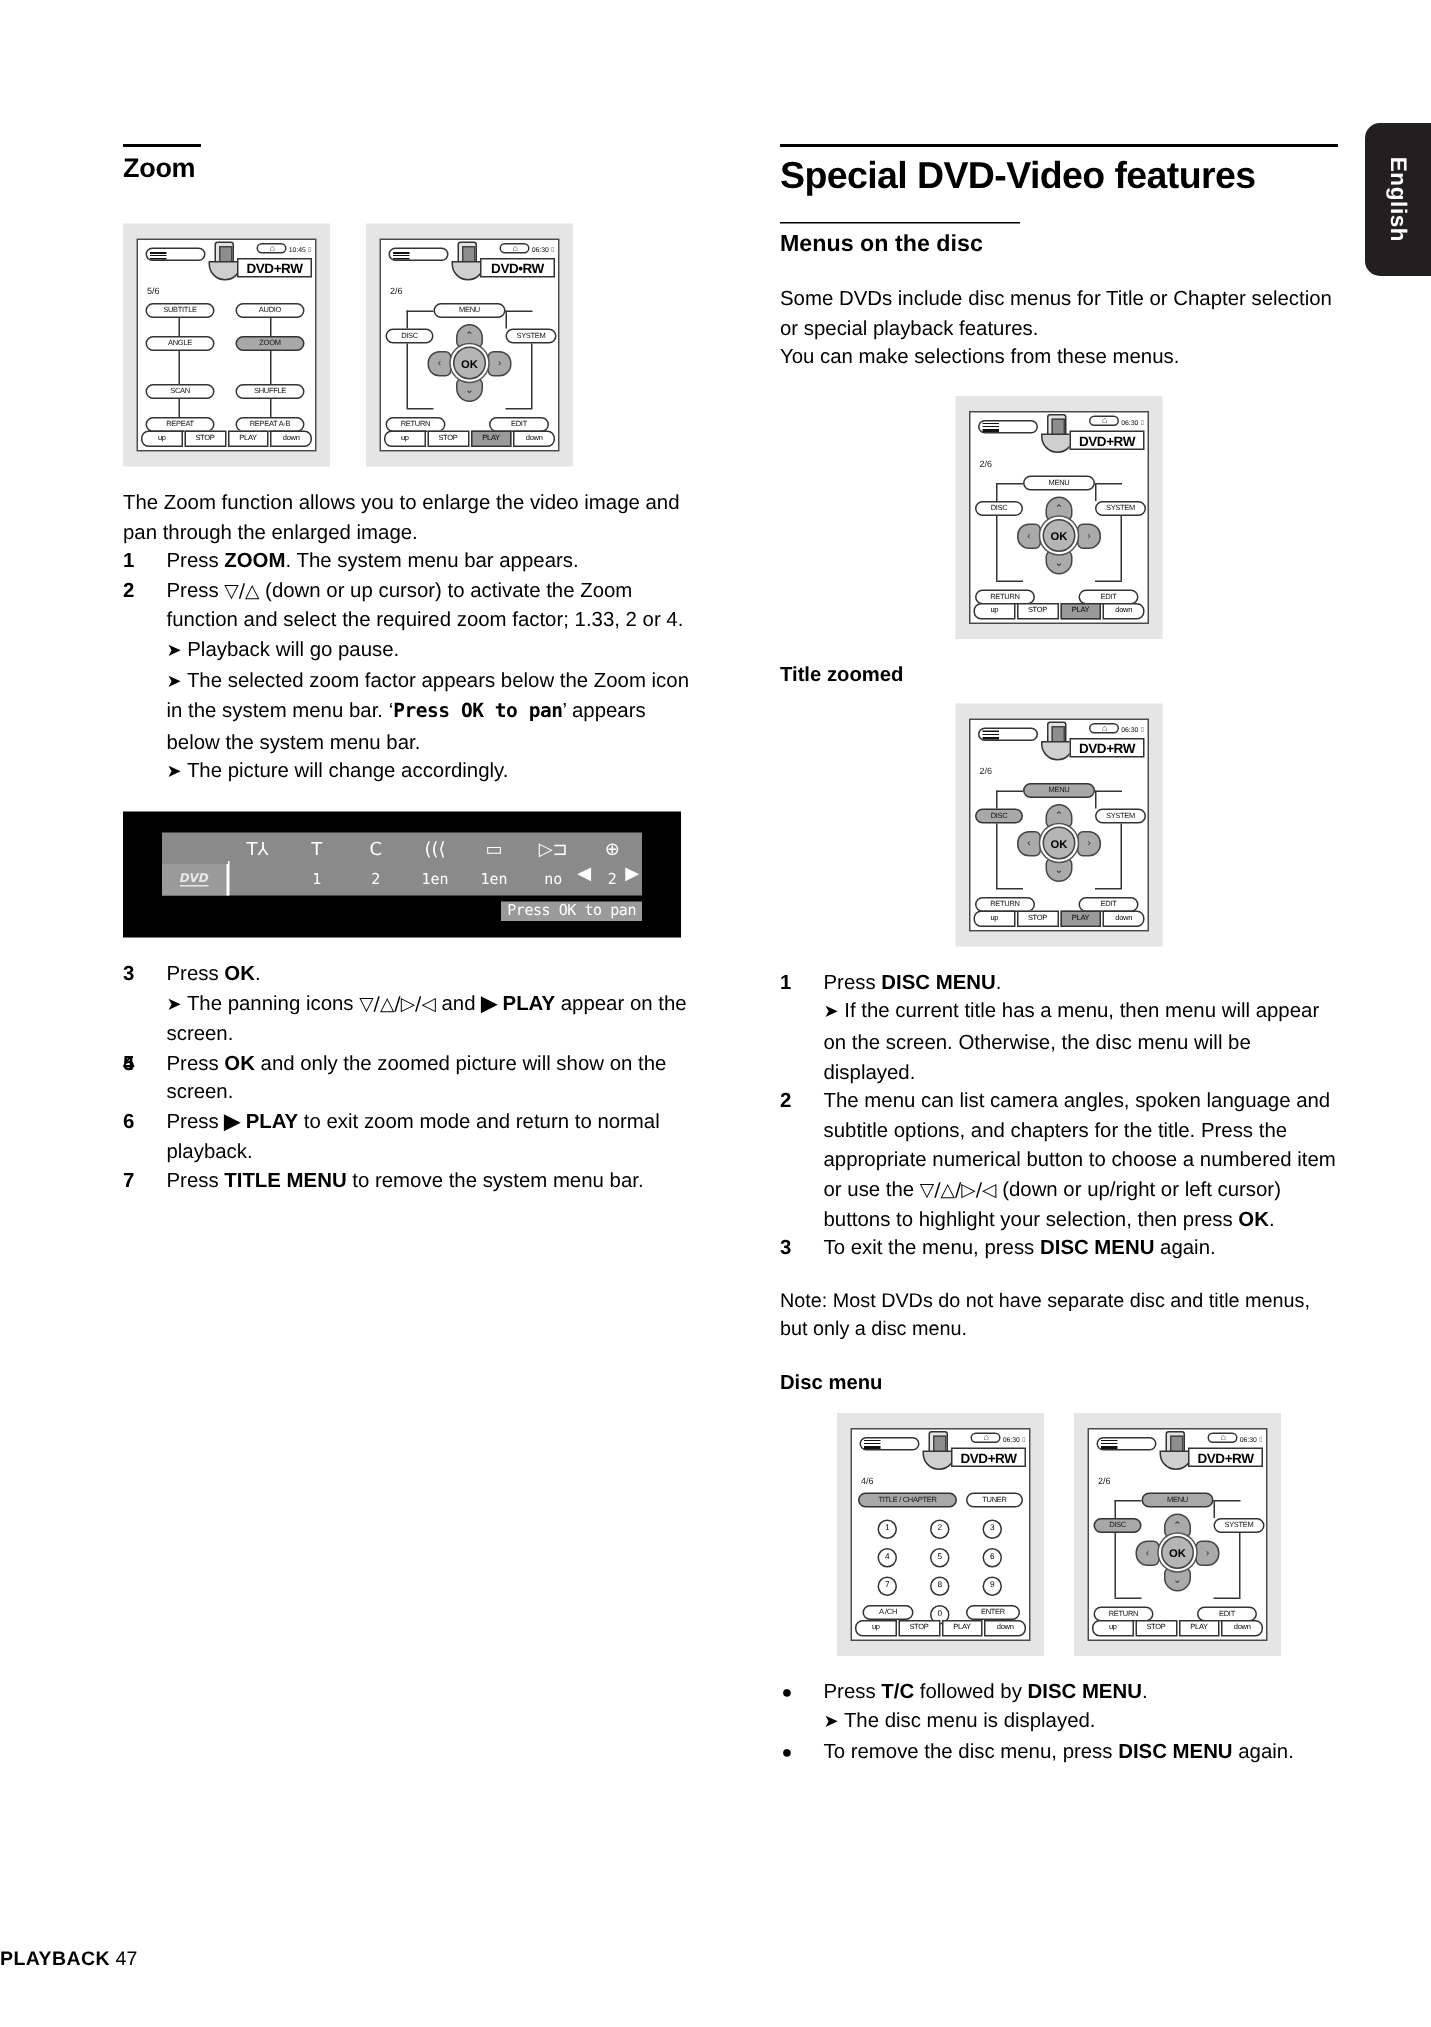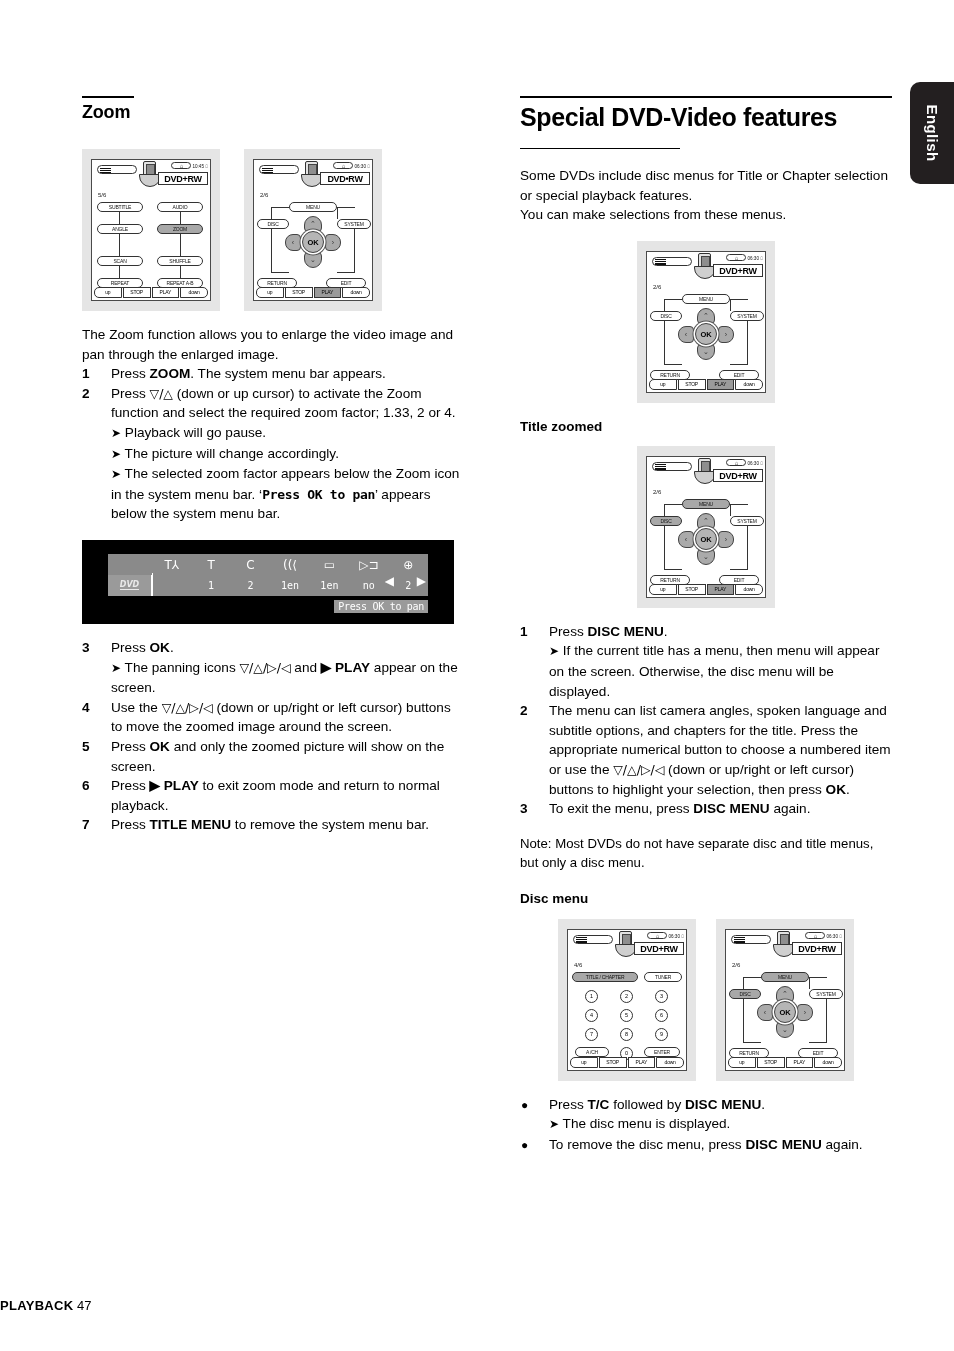--- a/index.html
+++ b/index.html
@@ -302,22 +302,22 @@
         </div>
       </div>
     </div>
 
     <p class="body" style="margin-top:14px;">The Zoom function allows you to enlarge the video image and pan through the enlarged image.</p>
 
     <ul class="steps" id="zoom-steps-a">
         <li><span class="num">1</span><span>Press <b>ZOOM</b>. The system menu bar appears.</span></li>
         <li><span class="num">2</span><span>Press <span class="cursors">▽/△</span> (down or up cursor) to activate the Zoom function and select the required zoom factor; 1.33, 2 or 4.</span></li>
         <li><span><span class="arrow">➤</span> Playback will go pause.</span></li>
+        <li><span><span class="arrow">➤</span> The selected zoom factor appears below the Zoom icon in the system menu bar. ‘<span class="ocr-font">Press OK to pan</span>’ appears below the system menu bar.</span></li>
         <li><span><span class="arrow">➤</span> The picture will change accordingly.</span></li>
-        <li><span><span class="arrow">➤</span> The selected zoom factor appears below the Zoom icon in the system menu bar. ‘<span class="ocr-font">Press OK to pan</span>’ appears below the system menu bar.</span></li>
       </ul>
 
     <div class="osdshot" style="margin-top:16px;">
       <div class="osdbar">
         <div class="dvdbox">
           <span class="dvdtag">DVD</span>
         </div>
         <div class="divider"></div>
         <div class="osdrow icons">
           <div class="osdcell ic">T⅄</div>
@@ -339,33 +339,34 @@
         </div>
         <span class="osdarrow" style="right:34px;top:20px;">◀</span>
         <span class="osdarrow" style="right:2px;top:20px;">▶</span>
       </div>
       <div class="pressok" style="right:26px;">Press OK to pan</div>
     </div>
 
     <ul class="steps" id="zoom-steps-b" style="margin-top:14px;">
         <li><span class="num">3</span><span>Press <b>OK</b>.</span></li>
         <li><span><span class="arrow">➤</span> The panning icons <span class="cursors">▽/△/▷/◁</span> and <b>▶ PLAY</b> appear on the screen.</span></li>
-        <li><span class="num">4</span><span>Use the <span class="cursors">▽/△/▷/◁</span> (down or up/right or left cursor) buttons to move the zoomed image around the screen.</span></li>
+        <li><span class="num">4</span></li>
         <li><span class="num">5</span><span>Press <b>OK</b> and only the zoomed picture will show on the screen.</span></li>
         <li><span class="num">6</span><span>Press <b>▶ PLAY</b> to exit zoom mode and return to normal playback.</span></li>
         <li><span class="num">7</span><span>Press <b>TITLE MENU</b> to remove the system menu bar.</span></li>
       </ul>
   </div>
 
   <div class="col-right">
 
     <div class="rule-full"></div>
     <h1 class="big">Special DVD-Video features</h1>
 
     <div class="rule-mid"></div>
+    <h3 class="sub">Menus on the disc</h3>
 
     <p class="body" style="margin-top:17px; white-space:pre-line;">Some DVDs include disc menus for Title or Chapter selection or special playback features.
 You can make selections from these menus.</p>
 
     <div style="margin-top:16px; display:flex; justify-content:center;">
       <div class="rc-wrap">
         <div class="rc">
           <div class="statusbar">
             <div class="pill">
                 <i class="lines"></i>

